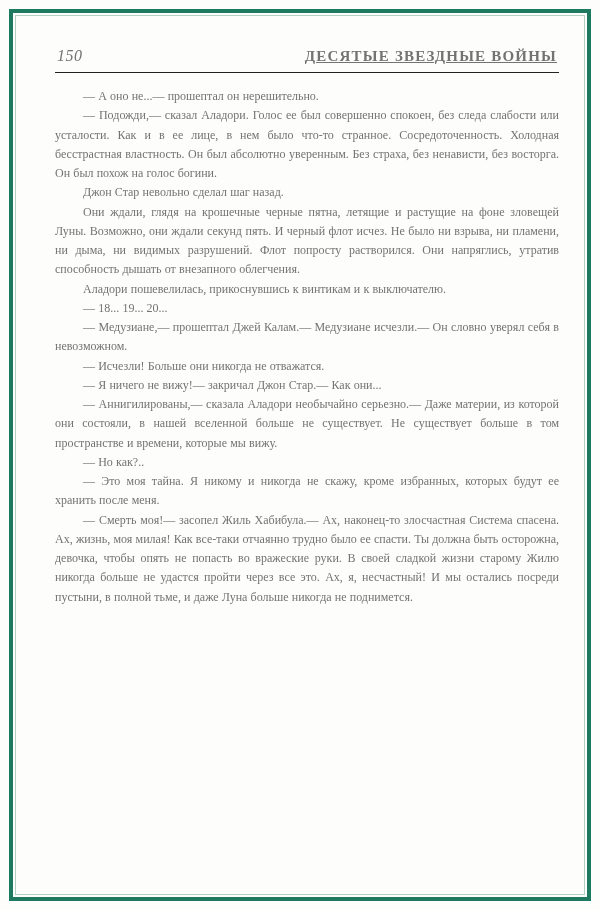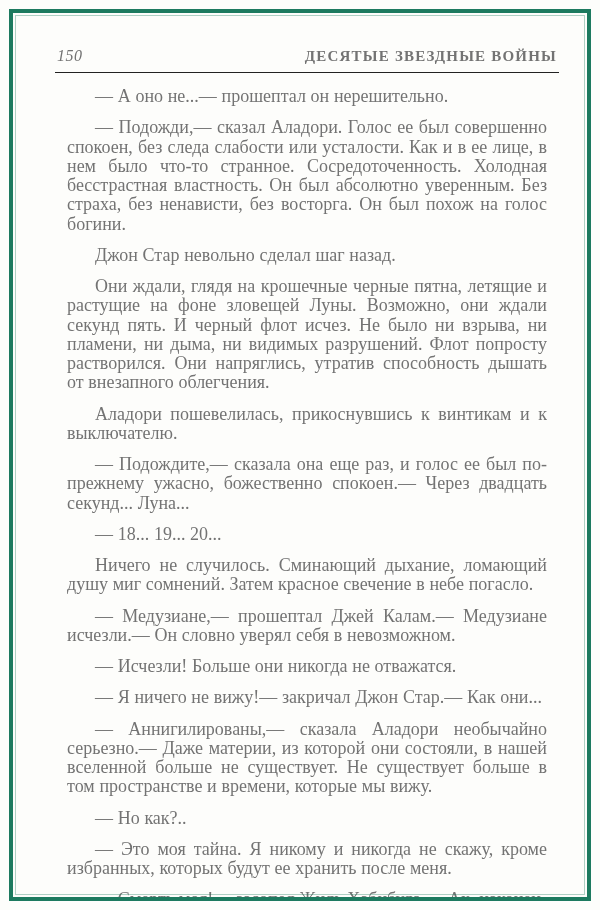--- a/index.html
+++ b/index.html
@@ -43,31 +43,32 @@
   .pagenum {
     font-style: italic;
     font-size: 16px;
     letter-spacing: 0.5px;
   }
   .running-title {
     font-weight: bold;
     font-size: 15px;
     letter-spacing: 1.2px;
     text-transform: uppercase;
+    text-decoration: underline;
   }
   .head-rule {
     border: none;
     border-top: 1.6px solid #222;
     margin: 7px 0 14px 0;
   }
   main.body-text p {
-    margin: 12px;
+    margin: 0;
     text-indent: 28px;
     text-align: justify;
-    font-size: 18px;
+    font-size: 12px;
     line-height: 19.25px;
     word-spacing: 0.2px;
   }
 </style>
 </head>
 <body>
 
 <div class="page" style="color: #737373;">
   <div class="frame" style="border-color: rgb(29, 122, 95);">
     <div class="frame-inner-line"></div>
@@ -78,23 +79,21 @@
     </header>
 
     <hr class="head-rule" style="border-top-color: rgb(34, 34, 34);">
 
     <main class="body-text">
       <p>— А оно не...— прошептал он нерешительно.</p>
       <p>— Подожди,— сказал Аладори. Голос ее был совершенно спокоен, без следа слабости или усталости. Как и в ее лице, в нем было что-то странное. Сосредоточенность. Холодная бесстрастная властность. Он был абсолютно уверенным. Без страха, без ненависти, без восторга. Он был похож на голос богини.</p>
       <p>Джон Стар невольно сделал шаг назад.</p>
       <p>Они ждали, глядя на крошечные черные пятна, летящие и растущие на фоне зловещей Луны. Возможно, они ждали секунд пять. И черный флот исчез. Не было ни взрыва, ни пламени, ни дыма, ни видимых разрушений. Флот попросту растворился. Они напряглись, утратив способность дышать от внезапного облегчения.</p>
       <p>Аладори пошевелилась, прикоснувшись к винтикам и к выключателю.</p>
-      <p>— Подождите,— сказала она еще раз, и голос ее был по-прежнему ужасно, божественно спокоен.— Через двадцать секунд... Луна...</p>
       <p>— 18... 19... 20...</p>
-      <p>Ничего не случилось. Сминающий дыхание, ломающий душу миг сомнений. Затем красное свечение в небе погасло.</p>
       <p>— Медузиане,— прошептал Джей Калам.— Медузиане исчезли.— Он словно уверял себя в невозможном.</p>
       <p>— Исчезли! Больше они никогда не отважатся.</p>
       <p>— Я ничего не вижу!— закричал Джон Стар.— Как они...</p>
       <p>— Аннигилированы,— сказала Аладори необычайно серьезно.— Даже материи, из которой они состояли, в нашей вселенной больше не существует. Не существует больше в том пространстве и времени, которые мы вижу.</p>
       <p>— Но как?..</p>
       <p>— Это моя тайна. Я никому и никогда не скажу, кроме избранных, которых будут ее хранить после меня.</p>
       <p>— Смерть моя!— засопел Жиль Хабибула.— Ах, наконец-то злосчастная Система спасена. Ах, жизнь, моя милая! Как все-таки отчаянно трудно было ее спасти. Ты должна быть осторожна, девочка, чтобы опять не попасть во вражеские руки. В своей сладкой жизни старому Жилю никогда больше не удастся пройти через все это. Ах, я, несчастный! И мы остались посреди пустыни, в полной тьме, и даже Луна больше никогда не поднимется.</p>
 
     </main>
   </div>

